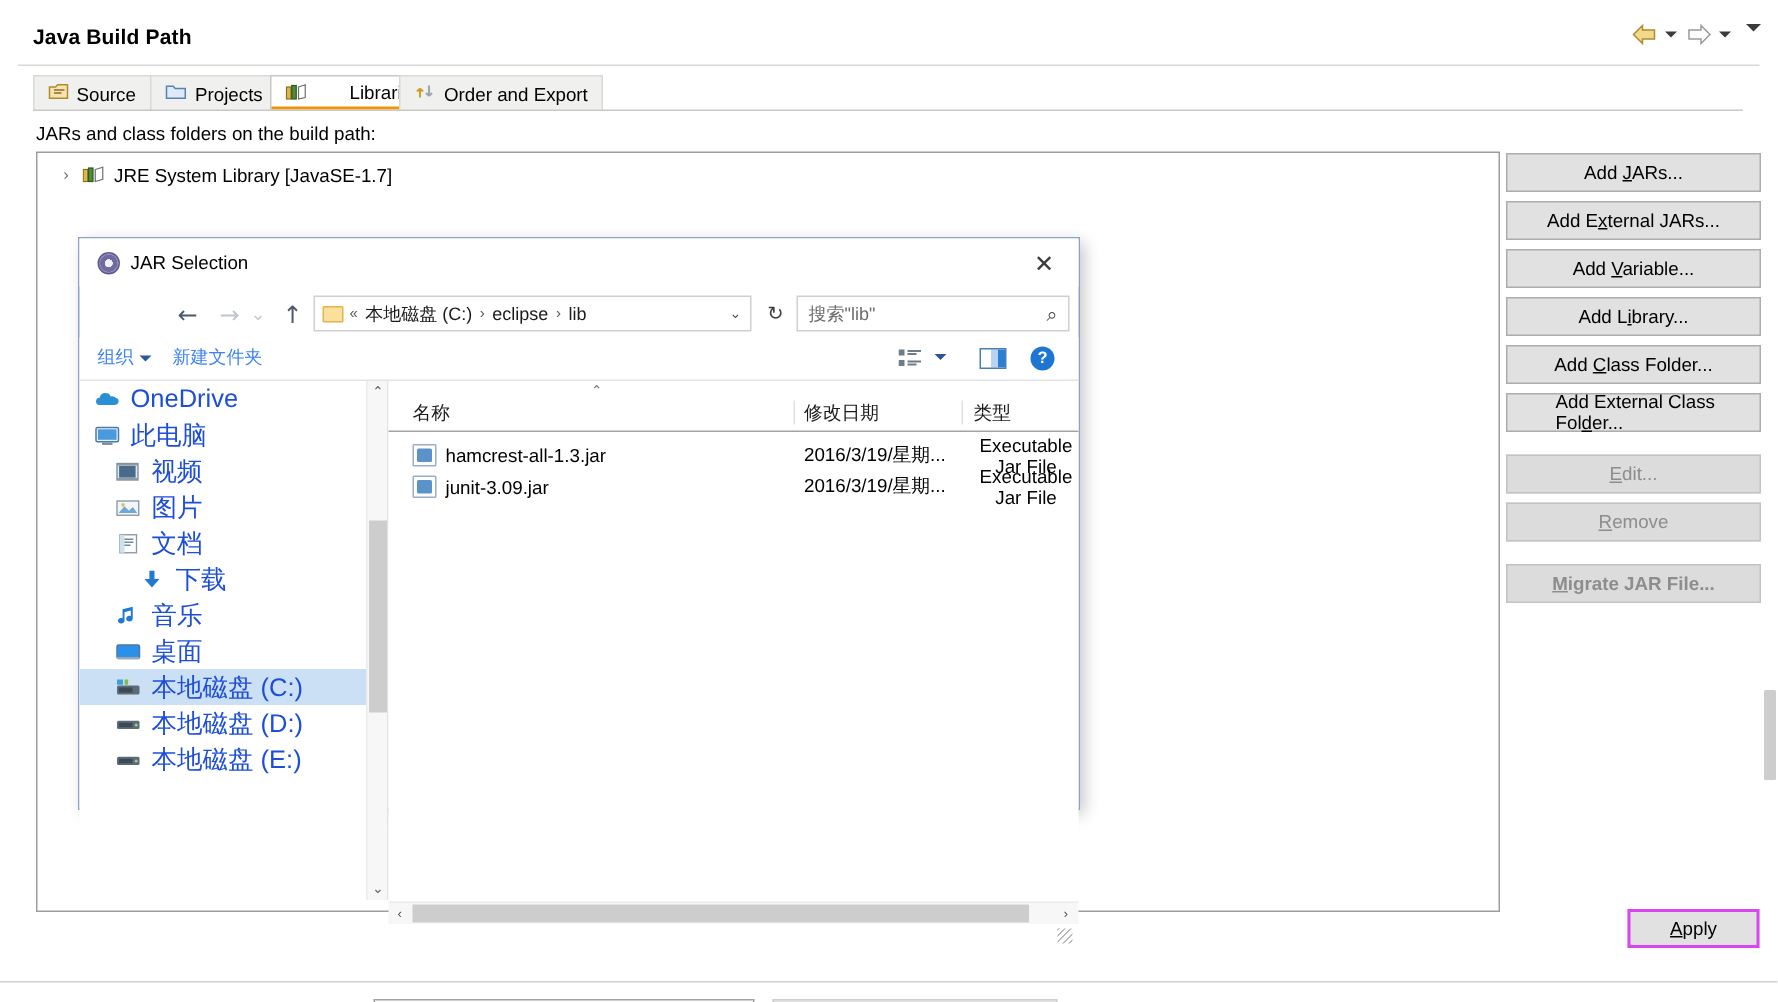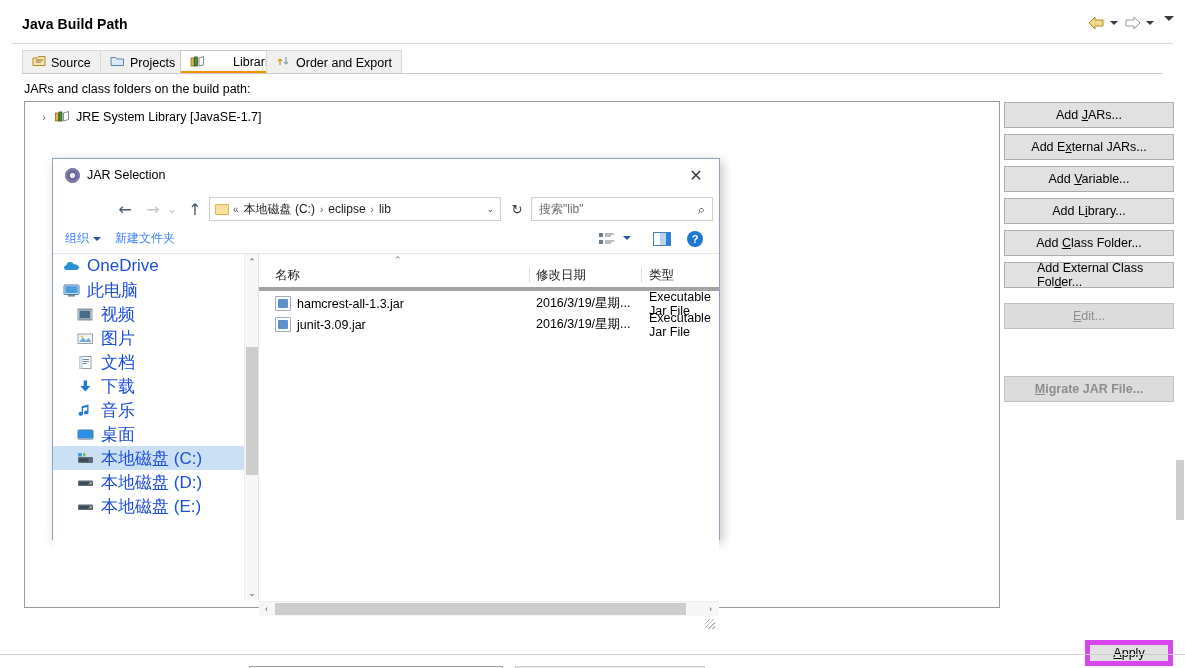--- a/index.html
+++ b/index.html
@@ -35,31 +35,31 @@
   
   #tree-box{position:absolute;left:24px;top:101px;width:976px;height:507px;background:#fff;border:1px solid #9d9d9d;box-sizing:border-box;}
   #tree-item{position:absolute;left:14px;top:6px;height:18px;display:flex;align-items:center;gap:6px;font-size:12.5px;}
   .tree-chev{color:#6d6d6d;font-size:11px;width:10px;display:inline-block;text-align:center;}
 
   
   .ebtn{position:absolute;left:1004px;width:170px;height:26px;box-sizing:border-box;
         background:#e1e1e1;border:1px solid #adadad;font-family:"Liberation Sans",sans-serif;
         font-size:12.5px;color:#000;display:flex;align-items:center;justify-content:center;cursor:default;}
   .ebtn.disabled{color:#8d8d8d;border-color:#c2c2c2;background:#dcdcdc;}
-  #apply-btn{position:absolute;left:1085px;top:640px;width:88px;height:26px;box-sizing:border-box;
-        background:#e1e1e1;border:5px solid #d946ef;font-size:12.5px;display:flex;align-items:center;justify-content:center;cursor:default;}
+  #apply-btn{position:absolute;left:1085px;top:606px;width:88px;height:26px;box-sizing:border-box;
+        background:#e1e1e1;border:2px solid #d946ef;font-size:12.5px;display:flex;align-items:center;justify-content:center;cursor:default;}
   .mn{text-decoration:underline;}
 
   #bottom-sep{position:absolute;left:0;top:654px;width:1185px;height:1px;background:#cfcfcf;}
   #far-scroll{position:absolute;left:1176px;top:460px;width:8px;height:60px;background:#cdcdcd;border-radius:1px;}
 
   
   #jar-dialog{position:absolute;left:52px;top:158px;width:668px;height:382px;
       background:#ffffff;border:1px solid #8ea2c6;box-sizing:border-box;
-      box-shadow:3px 3px 10px rgba(0,0,0,.22);}
+      box-shadow:3px 3px 10px rgba(0,0,0,.22);text-align:center;}
   #dlg-titlebar{position:absolute;left:0;top:0;width:666px;height:32px;background:#fff;}
   #dlg-icon{position:absolute;left:12px;top:9px;width:15px;height:15px;border-radius:50%;
       background:radial-gradient(circle at 50% 50%,#efefef 0 28%,#6f6aa0 30% 60%,#8f8ab8 62% 100%);
       border:1px solid #5f5a8d;box-sizing:border-box;}
   #dlg-title{position:absolute;left:34px;top:9px;font-size:12.5px;color:#000;}
   #dlg-close{position:absolute;left:630px;top:5px;width:26px;height:22px;display:flex;align-items:center;justify-content:center;
       font-size:16px;color:#3c3c3c;cursor:default;font-family:"DejaVu Sans",sans-serif;}
 
   
   #nav-row{position:absolute;left:0;top:36px;width:666px;height:28px;}
@@ -88,21 +88,21 @@
   #left-pane{position:absolute;left:0;top:95px;width:196px;height:346px;background:#fff;overflow:hidden;}
   .nav-item{position:relative;height:24px;display:flex;align-items:center;gap:7px;padding-left:0;font-size:17px;color:#1d4ed8;cursor:default;white-space:nowrap;}
   .nav-item.selected{background:#cce0f5;}
   .nav-ico{width:17px;height:15px;flex:none;position:relative;}
   #left-scroll{position:absolute;left:191px;top:95px;width:14px;height:346px;background:#f7f7f7;border-left:1px solid #ececec;box-sizing:border-box;}
   .sb-arrow{position:absolute;left:0;width:14px;height:15px;display:flex;align-items:center;justify-content:center;font-size:9px;color:#606060;}
   #left-thumb{position:absolute;left:1px;top:93px;width:12px;height:128px;background:#cdcdcd;}
   #pane-split{position:absolute;left:205px;top:95px;width:1px;height:346px;background:#e3e3e3;}
 
   #right-pane{position:absolute;left:206px;top:95px;width:460px;height:346px;background:#fff;}
-  #col-head{position:absolute;left:0;top:9px;width:460px;height:24px;border-bottom:4px solid #a3a3a3;}
+  #col-head{position:absolute;left:0;top:9px;width:460px;height:24px;border-bottom:1px solid #a3a3a3;}
   .colh{position:absolute;top:0;height:24px;display:flex;align-items:center;font-size:12.5px;color:#1b1b1b;cursor:default;}
   .coldiv{position:absolute;top:4px;width:1px;height:16px;background:#e0e0e0;}
   #sortcaret{position:absolute;left:135px;top:1px;font-size:9px;color:#7a7a7a;}
   .file-row{position:absolute;left:0;width:460px;height:21px;display:flex;align-items:center;font-size:12.5px;color:#000;cursor:default;}
   .jar-ico{position:absolute;left:16px;width:16px;height:15px;background:#fff;border:1px solid #9aaec6;box-sizing:border-box;border-radius:1px;}
   .jar-ico:after{content:"";position:absolute;left:2px;top:2px;width:10px;height:9px;background:#5b92c9;border-radius:1px;}
   .fname{position:absolute;left:38px;}
   .fdate{position:absolute;left:277px;}
   .ftype{position:absolute;left:390px;}
 
@@ -215,20 +215,23 @@
     </div>
   <div class="ebtn" style="top:230px;">
       <span>Add <span class="mn">C</span>lass Folder...</span>
     </div>
   <div class="ebtn" style="top:262px;padding-left:32px;">
       <span>Add External Class Fol<span class="mn">d</span>er...</span>
     </div>
   <div class="ebtn disabled" style="top:303px;">
       <span><span class="mn">E</span>dit...</span>
     </div>
+  <div class="ebtn disabled" style="top:335px;">
+      <span><span class="mn">R</span>emove</span>
+    </div>
   <div class="ebtn disabled" style="top:376px;font-weight:bold;">
       <span><span class="mn">M</span>igrate JAR File...</span>
     </div>
 
   <div id="apply-btn">
       <span><span class="mn">A</span>pply</span>
     </div>
   <div id="far-scroll"></div>
   <div id="bottom-sep"></div>
 </div>
@@ -328,21 +331,21 @@
     <div class="nav-item" style="padding-left:24px;">
       <span class="nav-ico">
         <svg width="17" height="15" viewBox="0 0 17 15">
             <rect x="3" y="1.5" width="11" height="12" fill="#fff" stroke="#8a97a4" stroke-width=".9"></rect>
             <path d="M5 4.5 H12 M5 6.5 H12 M5 8.5 H10" stroke="#6f8ba6" stroke-width="1"></path>
             <rect x="3" y="1.5" width="3" height="12" fill="#cfe0ef"></rect>
           </svg>
       </span>
       <span>文档</span>
     </div>
-    <div class="nav-item" style="padding-left:24px;">
+    <div class="nav-item" style="padding-left:40px;">
       <span class="nav-ico">
         <svg width="17" height="15" viewBox="0 0 17 15">
             <path d="M6.6 1.5 H10 V7 H13.3 L8.3 12.6 L3.3 7 H6.6 Z" fill="#1f7ad0"></path>
           </svg>
       </span>
       <span>下载</span>
     </div>
     <div class="nav-item" style="padding-left:24px;">
       <span class="nav-ico">
         <svg width="17" height="15" viewBox="0 0 17 15">

